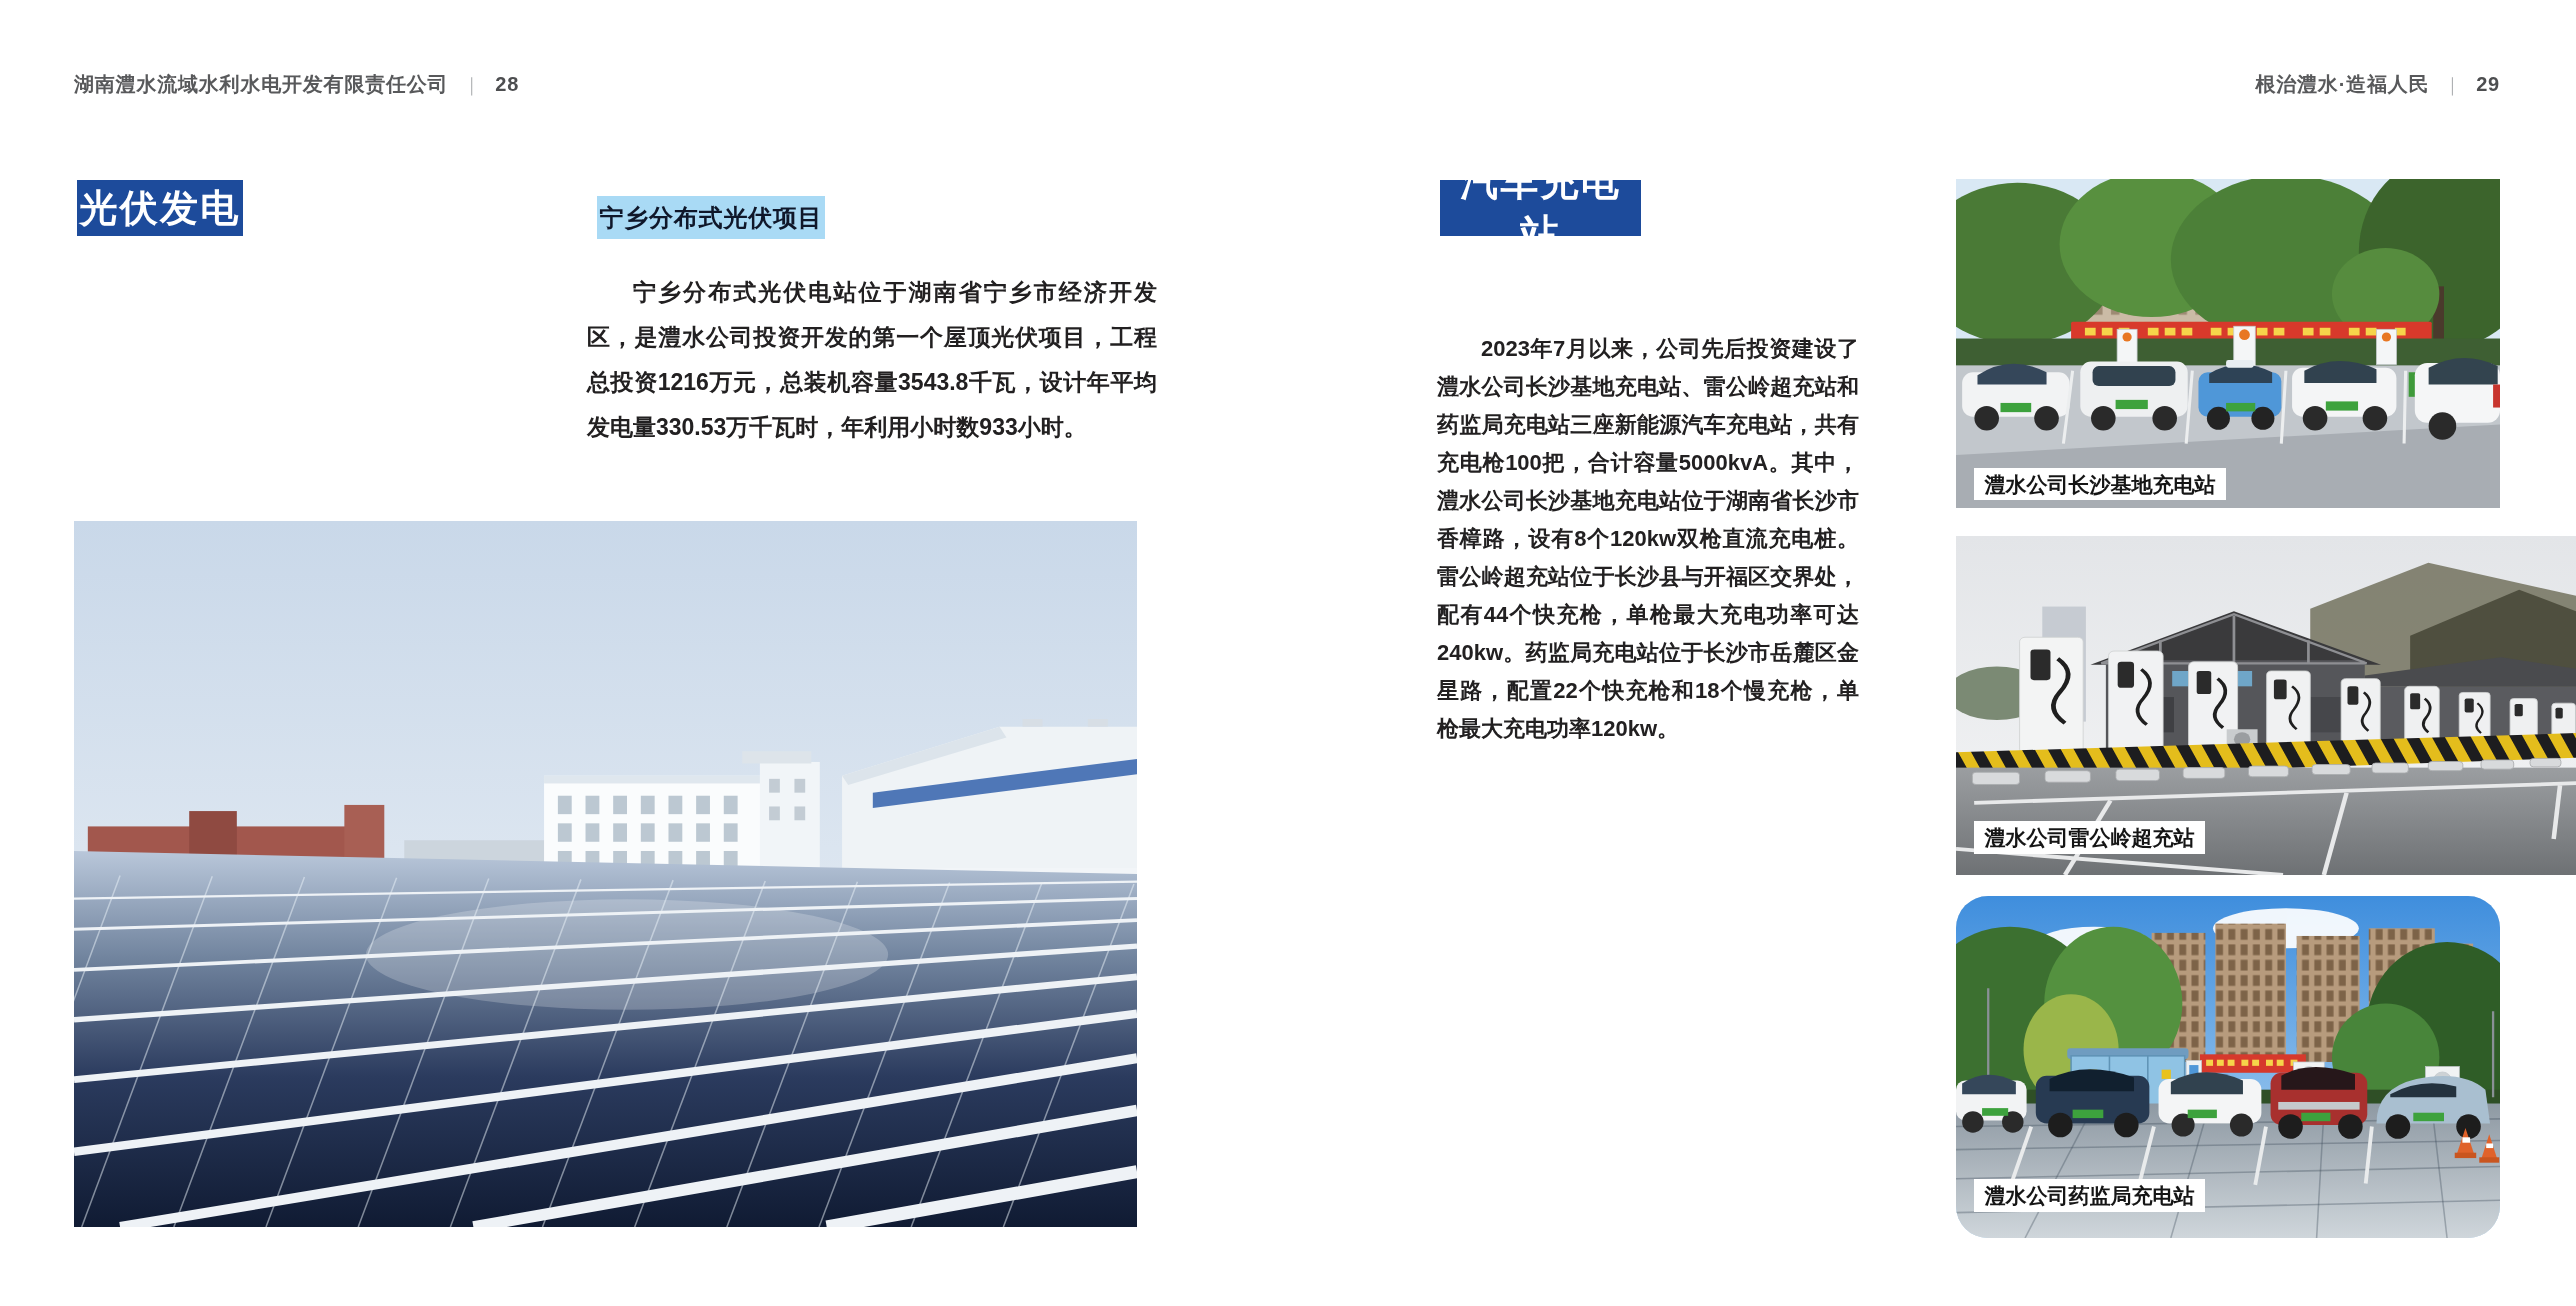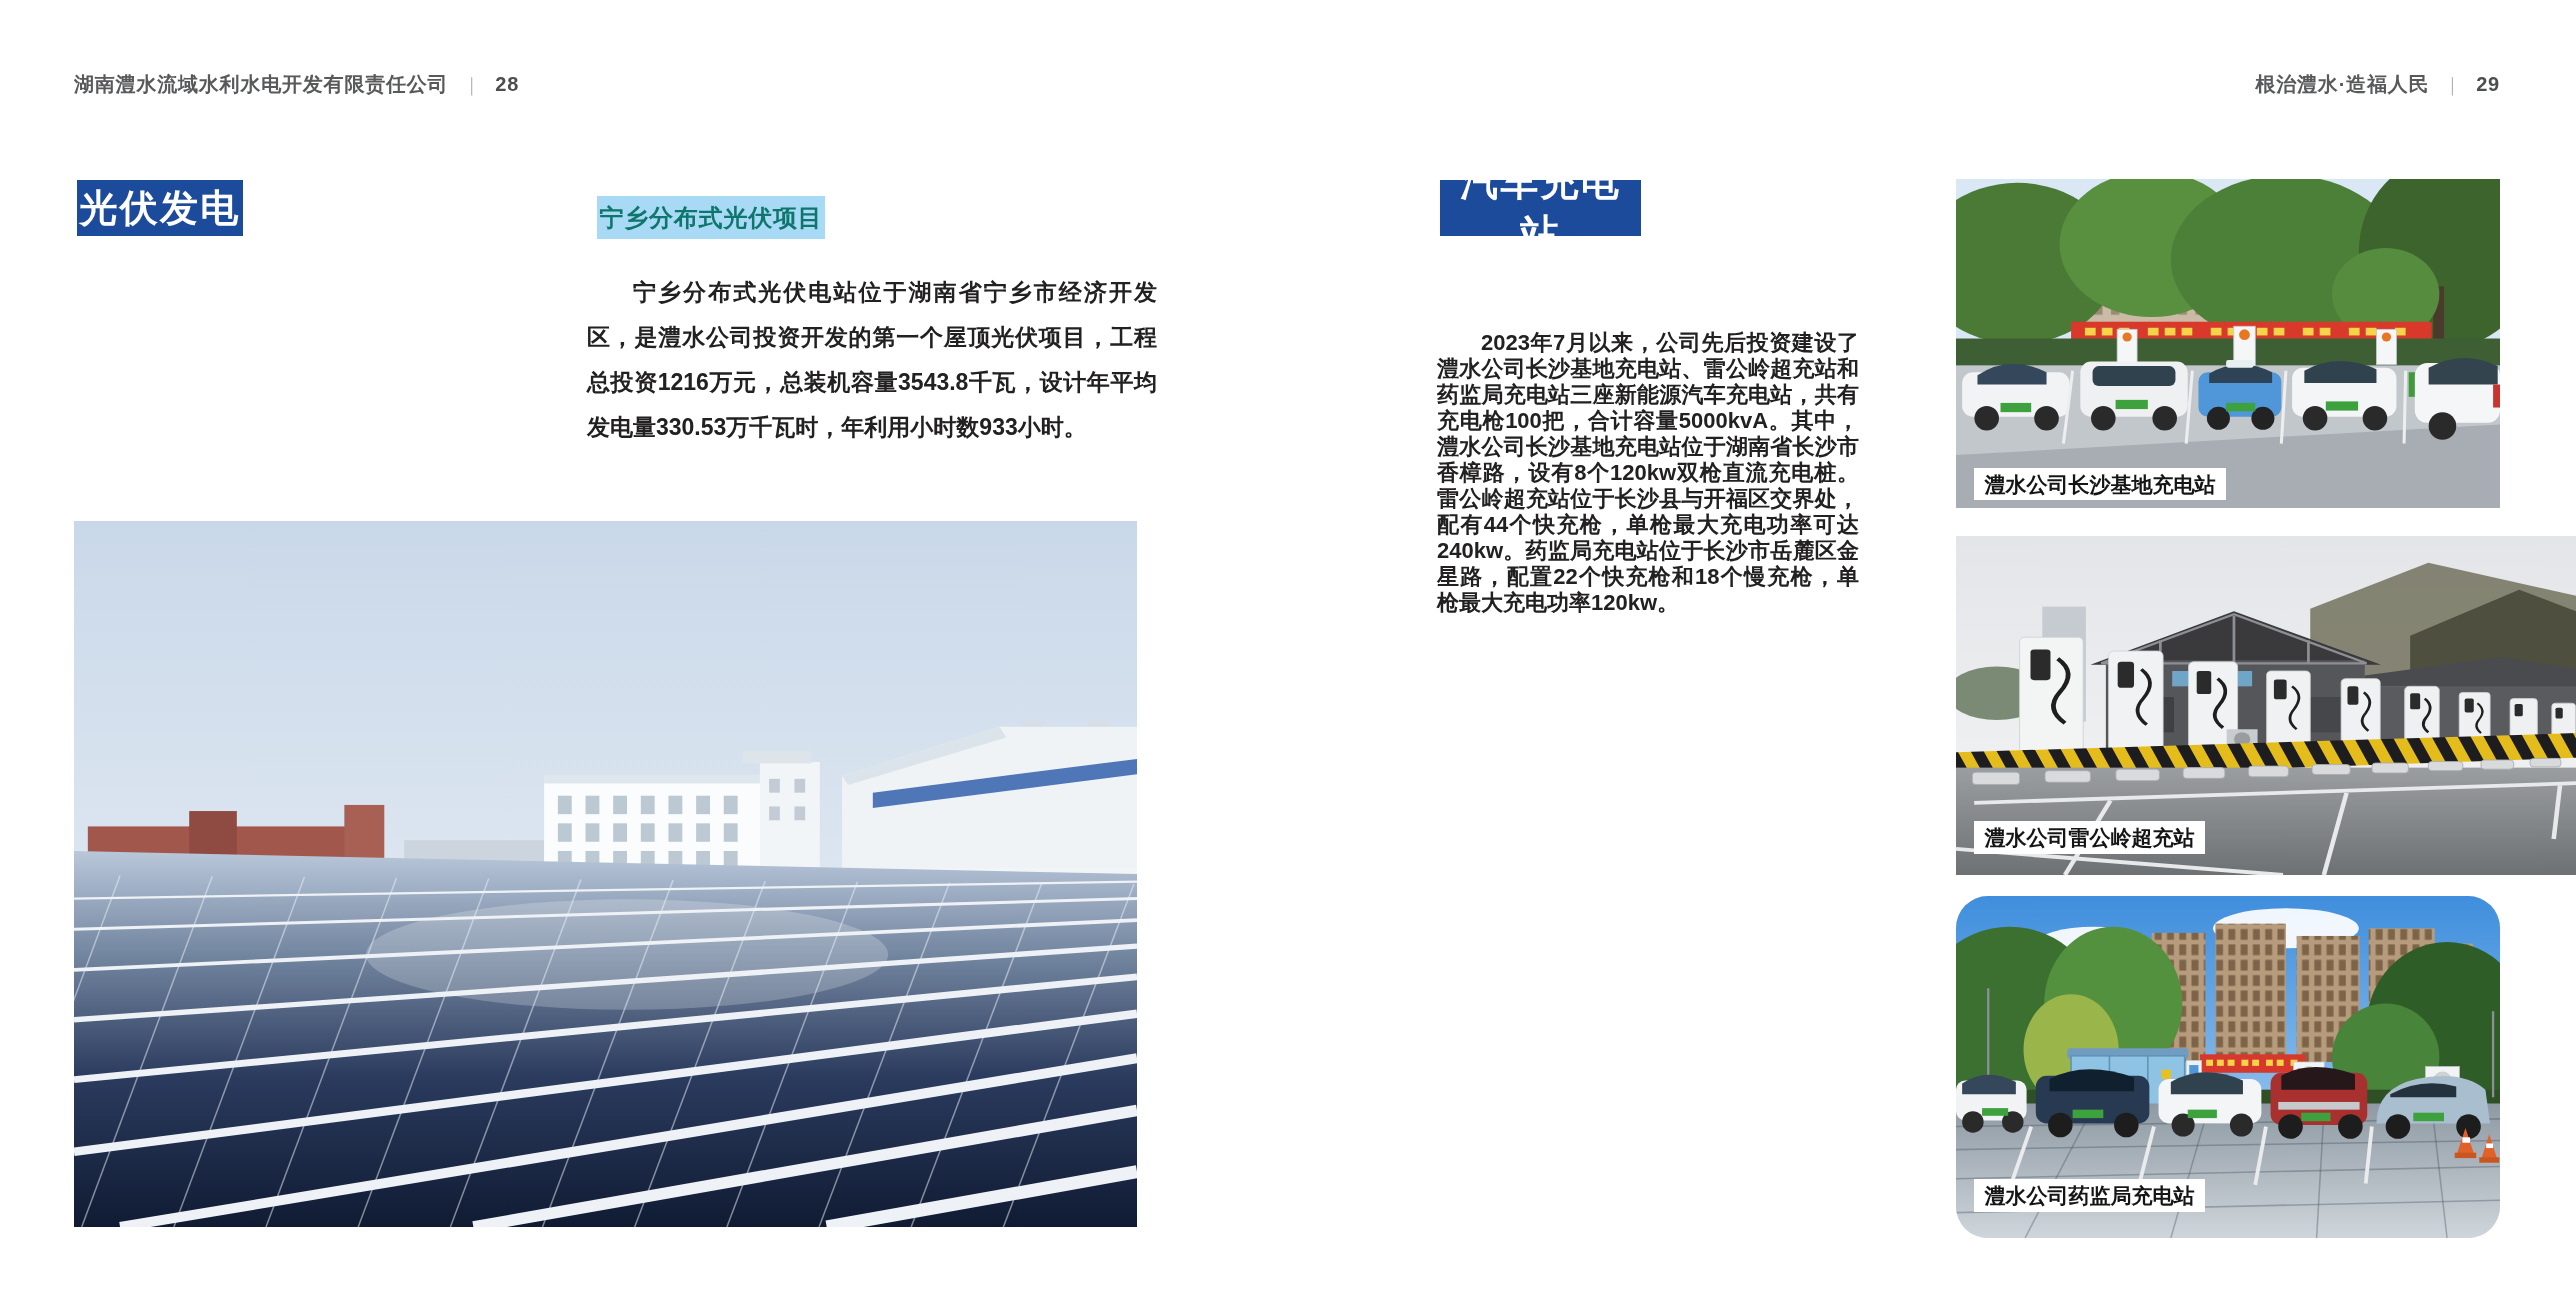--- a/index.html
+++ b/index.html
@@ -14,26 +14,26 @@
   .runhead .pageno{color:#4d4e50;}
 
   
   .section-plate{position:absolute;background:#1d4b9b;color:#ffffff;font-weight:bold;
     font-size:38px;display:flex;align-items:center;justify-content:center;letter-spacing:2.3px;text-align:center;}
   .plate-pv{left:77px;top:180px;width:166px;height:56px;}
   .plate-ev{left:1440px;top:180px;width:201px;height:56px;}
 
   
   .subhead{position:absolute;left:597px;top:196px;width:228px;height:43px;background:#a9daf5;
-    color:#0f766e;font-weight:bold;font-size:24px;display:flex;align-items:center;justify-content:center;letter-spacing:0.8px;}
+    color:#0f172a;font-weight:bold;font-size:24px;display:flex;align-items:center;justify-content:center;letter-spacing:0.8px;}
 
   
   .para{position:absolute;text-align:justify;text-indent:2em;font-weight:600;color:#222021;}
   .para-pv{left:587px;top:270px;width:570px;font-size:23px;line-height:45px;}
-  .para-ev{left:1437px;top:330px;width:422px;font-size:22px;line-height:26px;}
+  .para-ev{left:1437px;top:330px;width:422px;font-size:22px;line-height:38px;}
 
   
   .photo{position:absolute;overflow:hidden;background:#dfe5ea;}
   .photo svg{display:block;width:100%;height:100%;}
   .photo-solar{left:74px;top:521px;width:1063px;height:706px;}
   .photo-r1{left:1956px;top:179px;width:544px;height:329px;}
   .photo-r2{left:1956px;top:536px;width:644px;height:339px;}
   .photo-r3{left:1956px;top:896px;width:544px;height:342px;border-radius:32px;}
 
   .photo-caption{position:absolute;left:17.7px;background:#ffffff;color:#151515;font-weight:bold;

